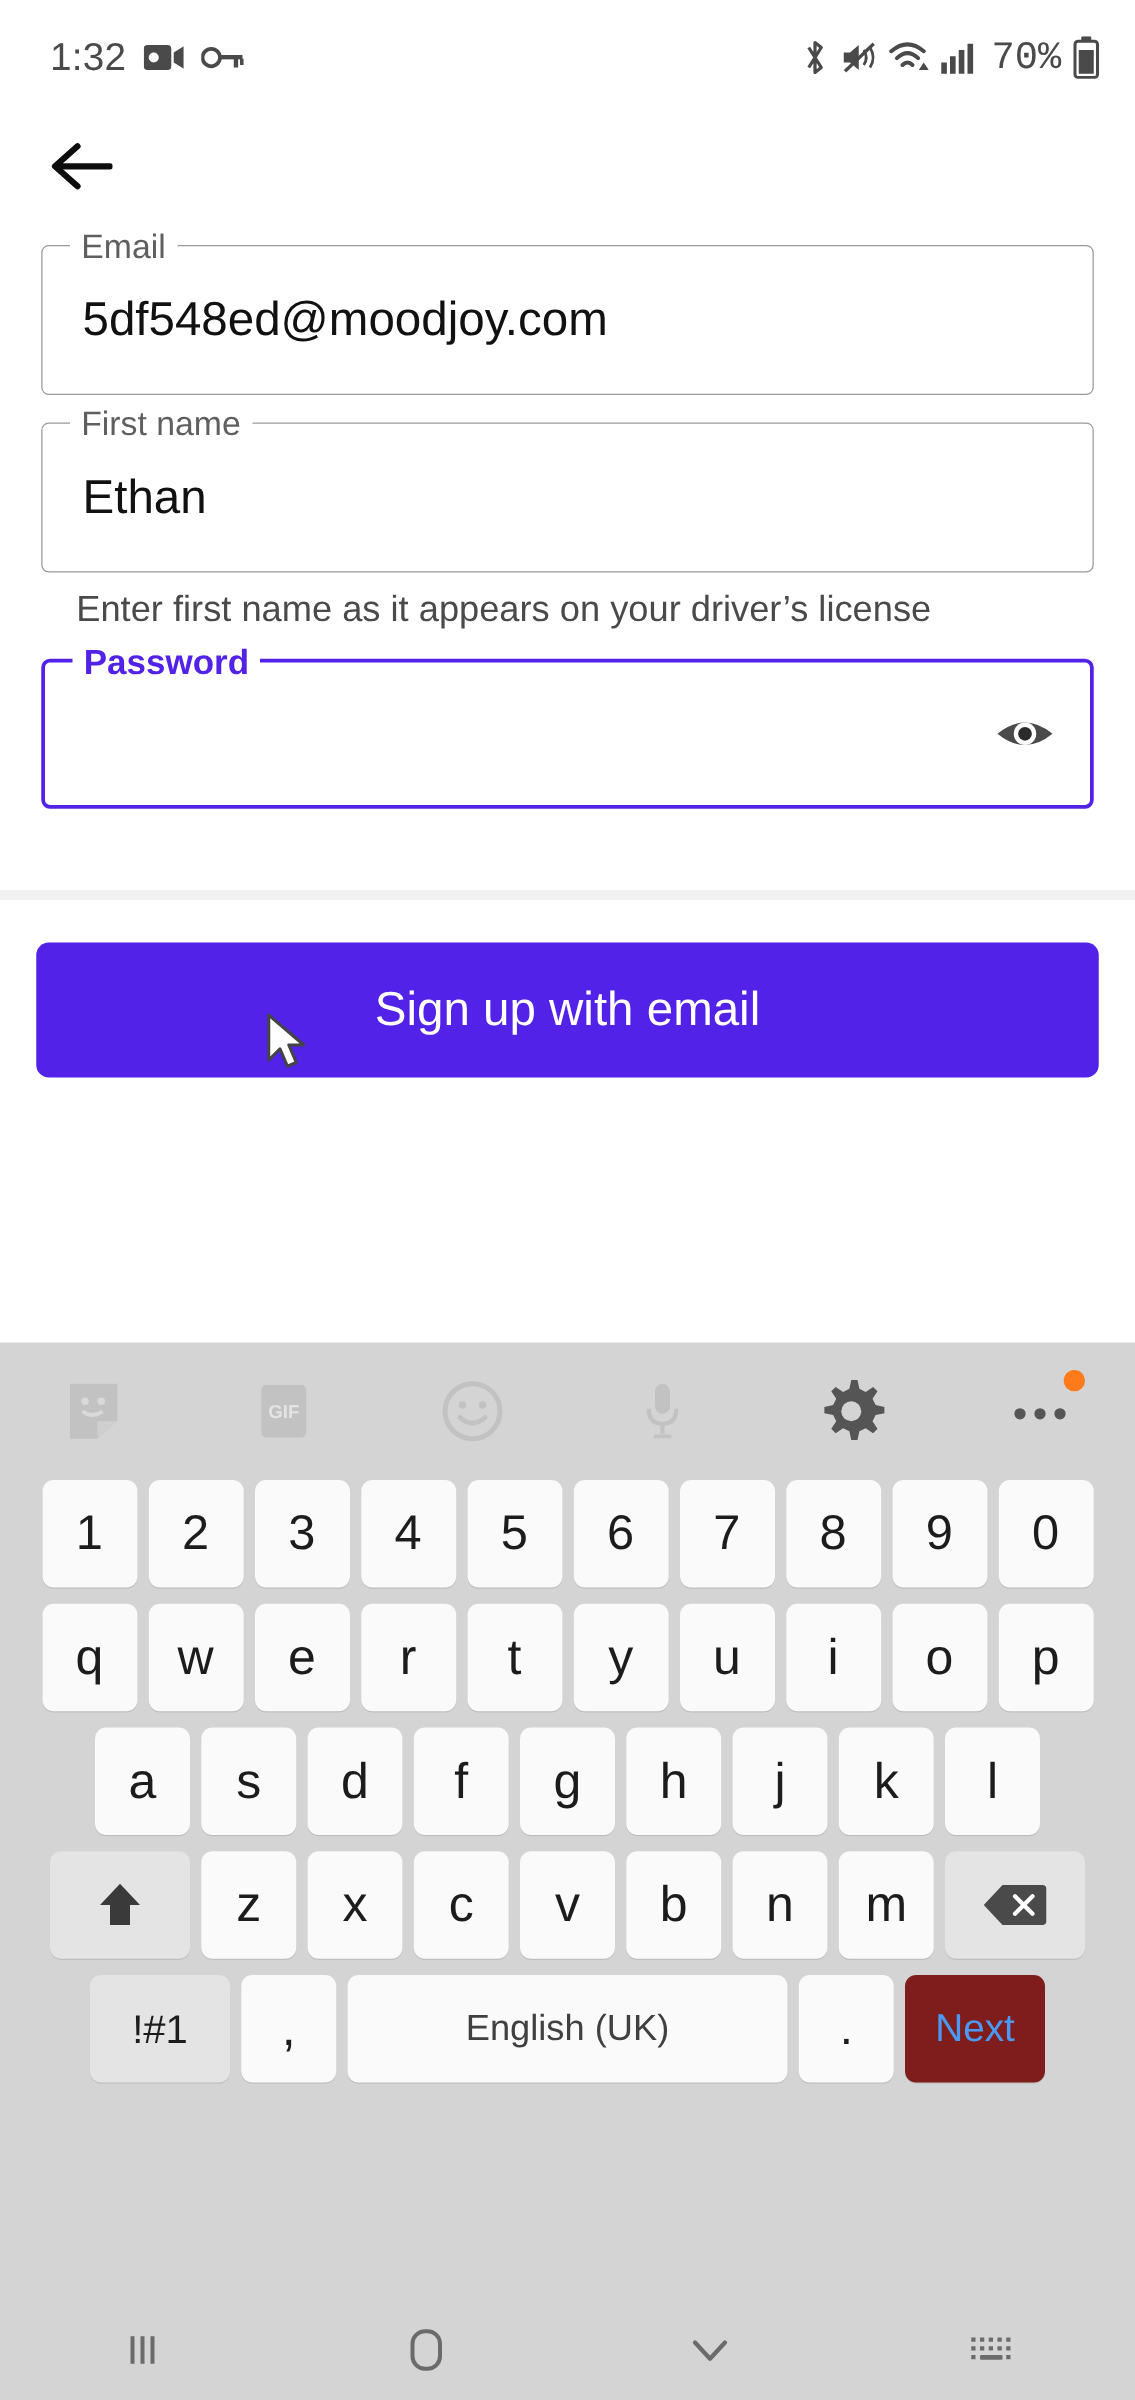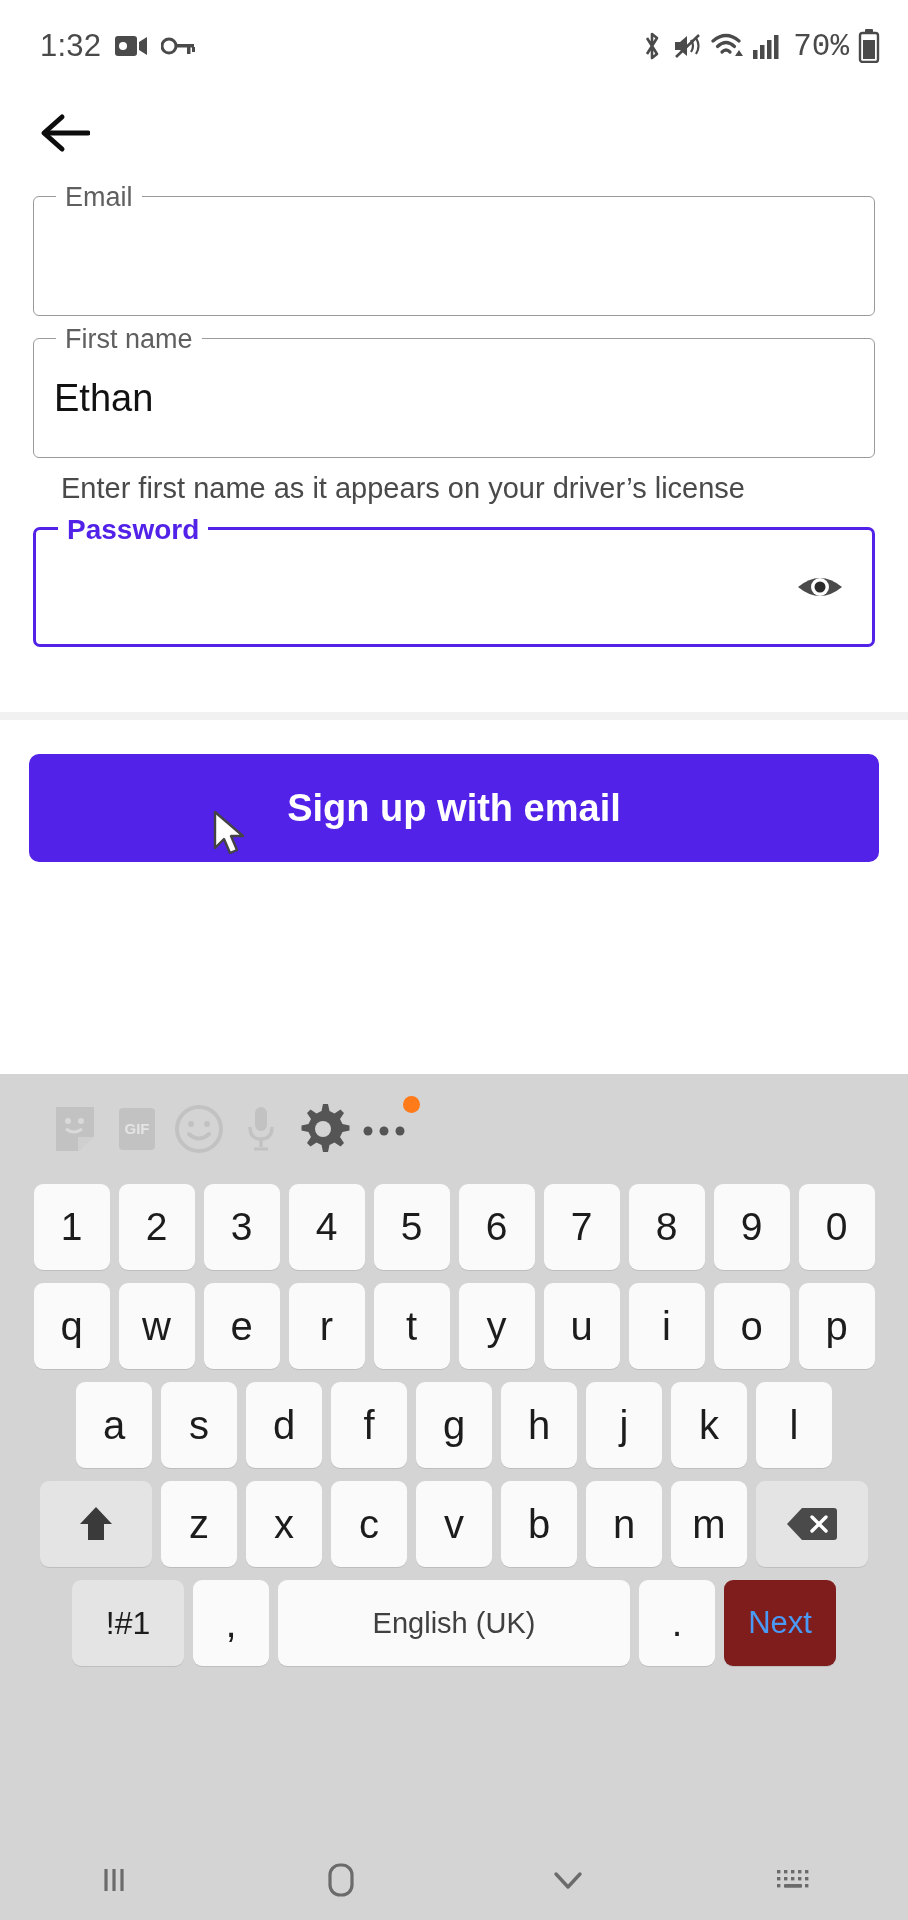--- a/index.html
+++ b/index.html
@@ -82,21 +82,21 @@
     margin-top: 22px;
   }
   .field-box {
     position: relative;
     height: 120px;
     border: 1px solid #9a9a9a;
     border-radius: 6px;
     background: #ffffff;
     display: flex;
     align-items: center;
-    padding: 0 20px;
+    padding: 0 32px;
   }
   .field.focused .field-box {
     border: 3px solid #5222e8;
     border-radius: 7px;
   }
   .field-label {
     position: absolute;
     top: -13px;
     left: 22px;
     padding: 0 9px;
@@ -145,21 +145,21 @@
     position: absolute;
     left: 29px;
     top: 662px;
     width: 850px;
     height: 108px;
     background: #5222e8;
     border: none;
     border-radius: 10px;
     color: #ffffff;
     font-size: 38px;
-    font-weight: bold;
+    font-weight: normal;
     font-family: "Liberation Sans", sans-serif;
     cursor: pointer;
   }
 
   
   .cursor {
     position: absolute;
     left: 212px;
     top: 810px;
     width: 40px; height: 50px;
@@ -173,21 +173,21 @@
     left: 0;
     top: 1074px;
     width: 908px;
     height: 766px;
     background: #d4d4d4;
   }
   .kb-toolbar {
     height: 110px;
     display: flex;
     align-items: center;
-    justify-content: flex-start;
+    justify-content: space-between;
     padding: 0 44px;
   }
   .kb-tool {
     width: 62px; height: 62px;
     display: flex; align-items: center; justify-content: center;
     position: relative;
     cursor: pointer;
   }
   .badge-dot {
     position: absolute;
@@ -337,20 +337,21 @@
           <polyline points="24,5 6,21 24,37" fill="none" stroke="#0d0d0d" stroke-width="5" stroke-linecap="round" stroke-linejoin="round"></polyline>
         </svg>
       </div>
     </div>
 
     <div class="form">
 
       <div class="field">
         <div class="field-box">
           <span class="field-label">Email</span>
+          <span class="field-value">5df548ed@moodjoy.com</span>
         </div>
       </div>
 
       <div class="field">
         <div class="field-box">
           <span class="field-label">First name</span>
           <span class="field-value">Ethan</span>
         </div>
         <div class="field-helper">Enter first name as it appears on your driver’s license</div>
       </div>

